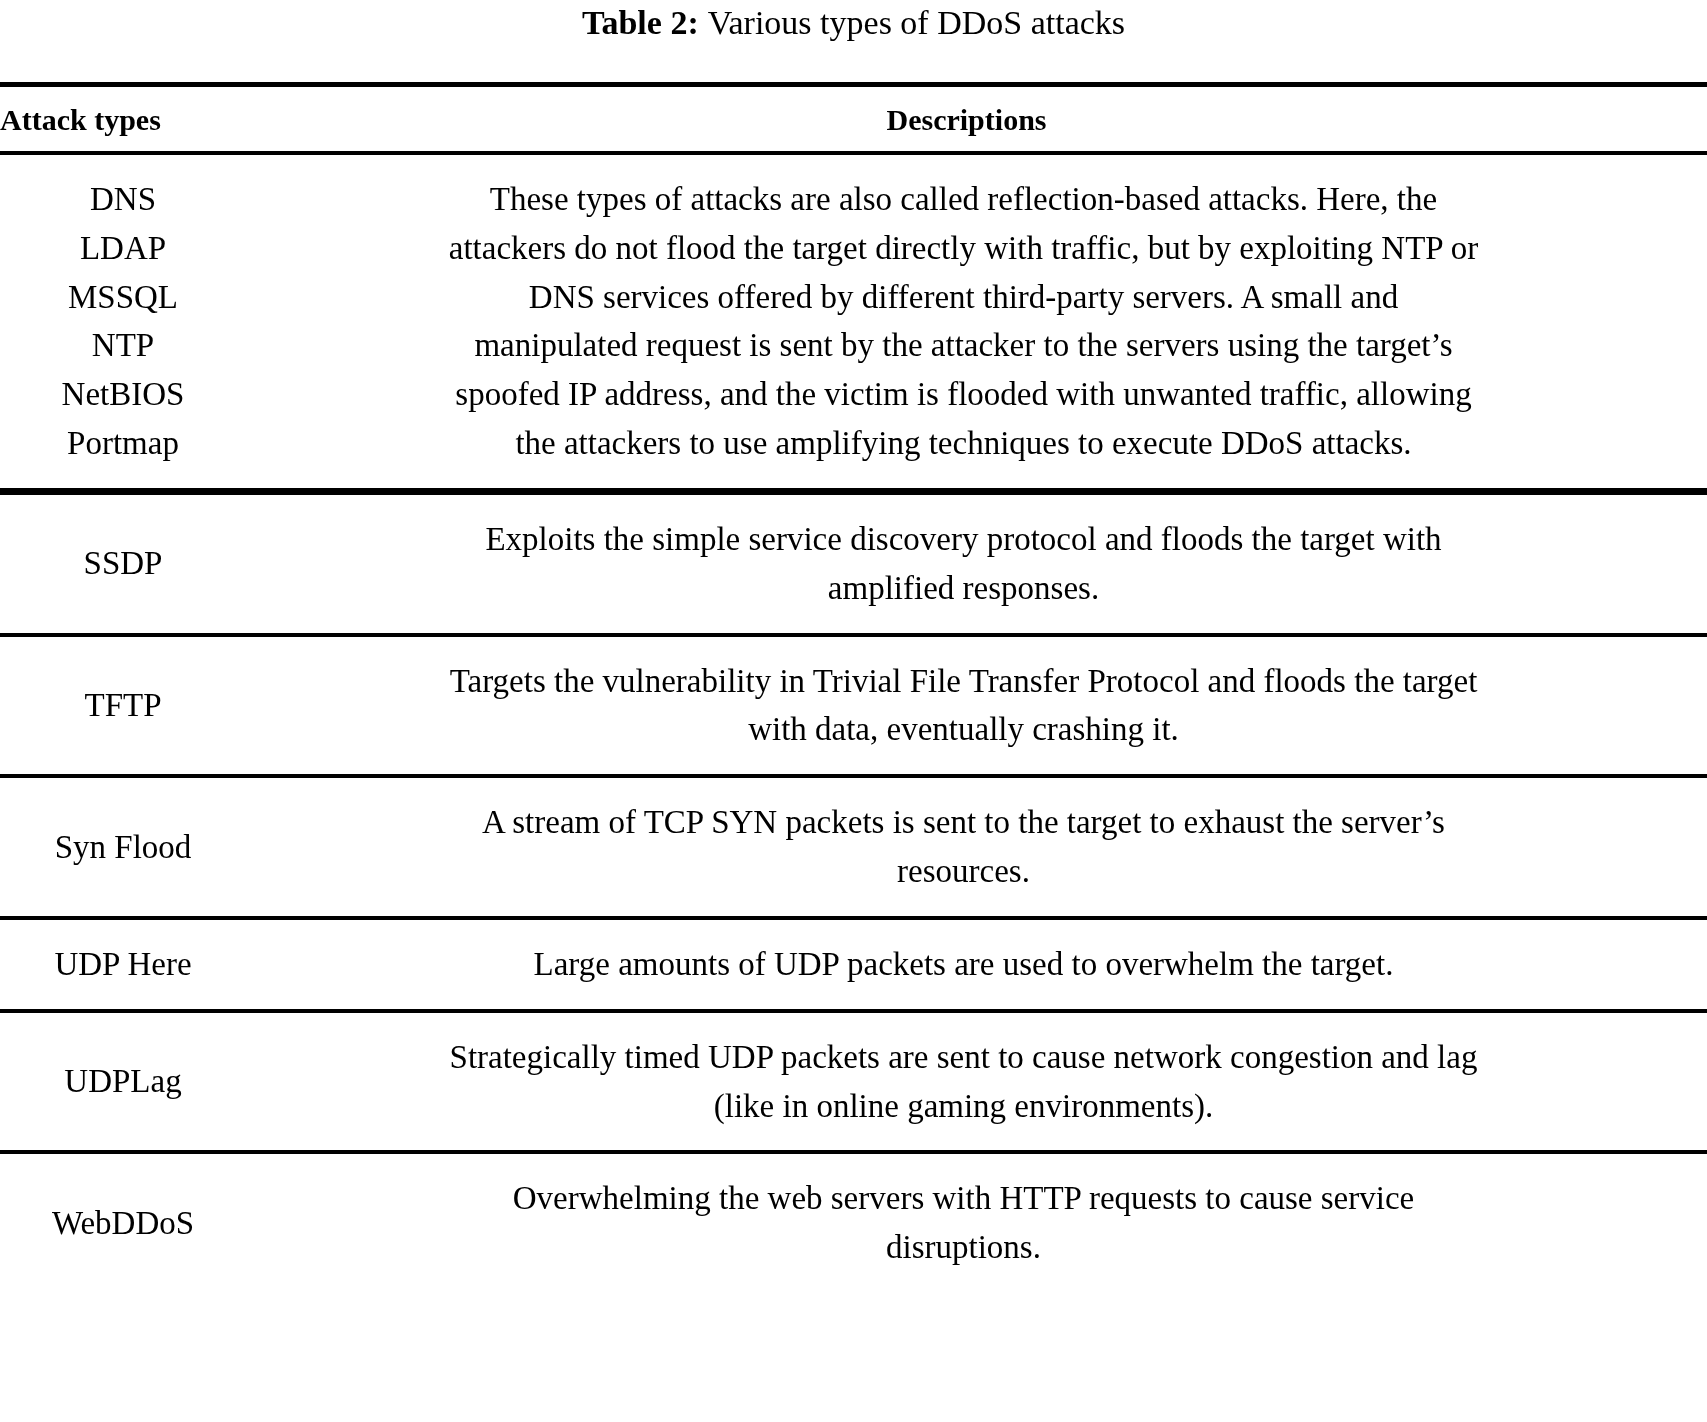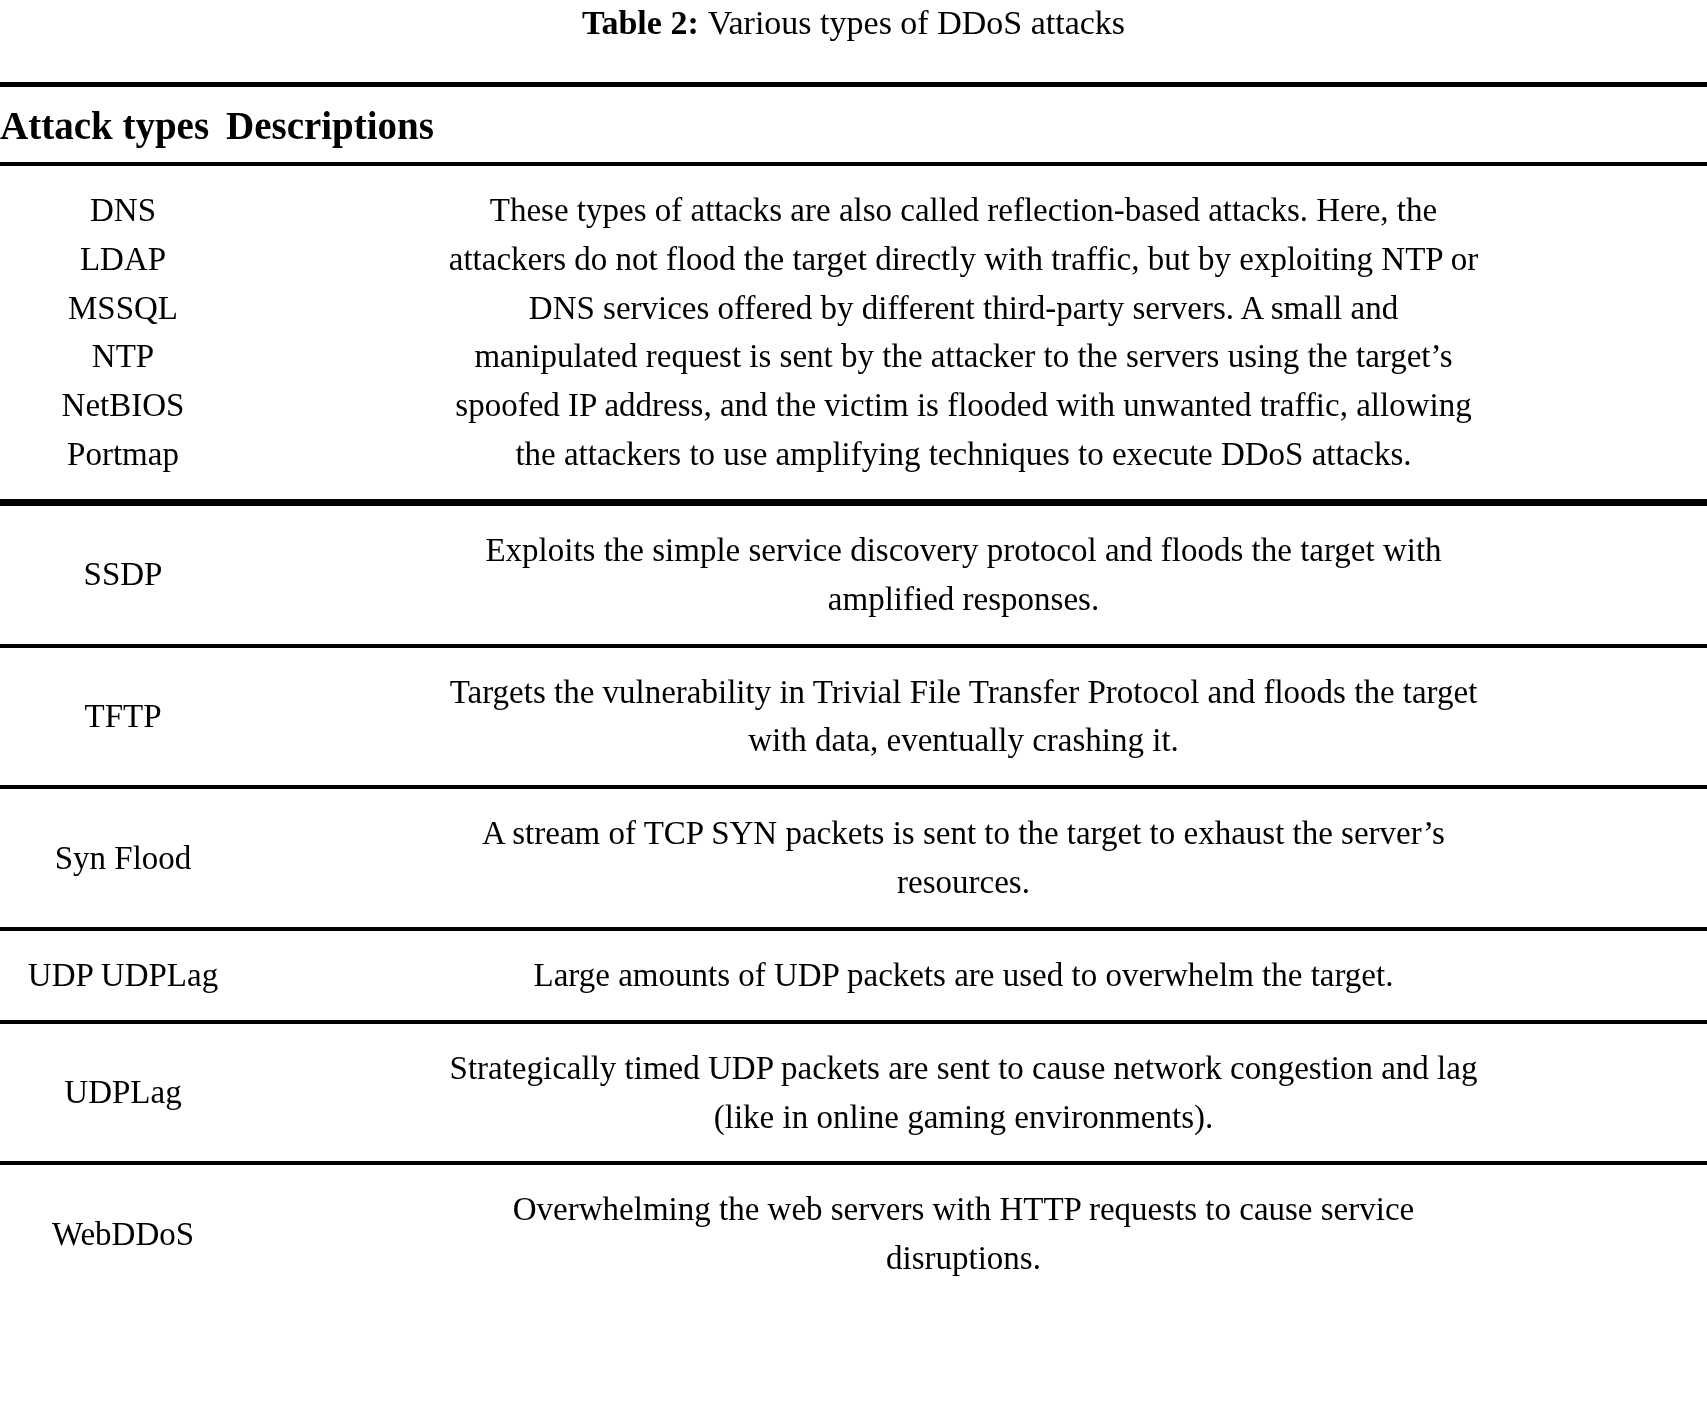--- a/index.html
+++ b/index.html
@@ -63,31 +63,31 @@
     border-top: 3px solid #000;
     border-bottom: 1px solid #000;
     height: 0;
     padding: 0;
     font-size: 0;
     line-height: 0;
   }
 
   
   tr.head-row th {
-    font-size: 39px;
+    font-size: 30px;
     font-weight: bold;
     padding: 16px 0 14px 0;
     vertical-align: middle;
   }
   th.head-type {
     text-align: left;
     padding-left: 2px;
   }
   th.head-desc {
-    text-align: left;
+    text-align: center;
   }
 
   
   tr.body-row td {
     font-size: 33px;
     padding-top: 20px;
     padding-bottom: 20px;
     vertical-align: middle;
     line-height: 1.48;
   }
@@ -202,21 +202,21 @@
             <span class="desc-line">A stream of TCP SYN packets is sent to the target to exhaust the server’s</span>
             <span class="desc-line">resources.</span>
           </td>
         </tr>
         <tr class="rule-mid">
           <td colspan="2"></td>
         </tr>
         <tr class="body-row">
           <td class="cell-type">
             <div class="type-stack">
-              <div>UDP UDPLag</div>
+              <div>UDP Here</div>
             </div>
           </td>
           <td class="cell-desc">
             <span class="desc-line">Large amounts of UDP packets are used to overwhelm the target.</span>
           </td>
         </tr>
         <tr class="rule-mid">
           <td colspan="2"></td>
         </tr>
         <tr class="body-row">

